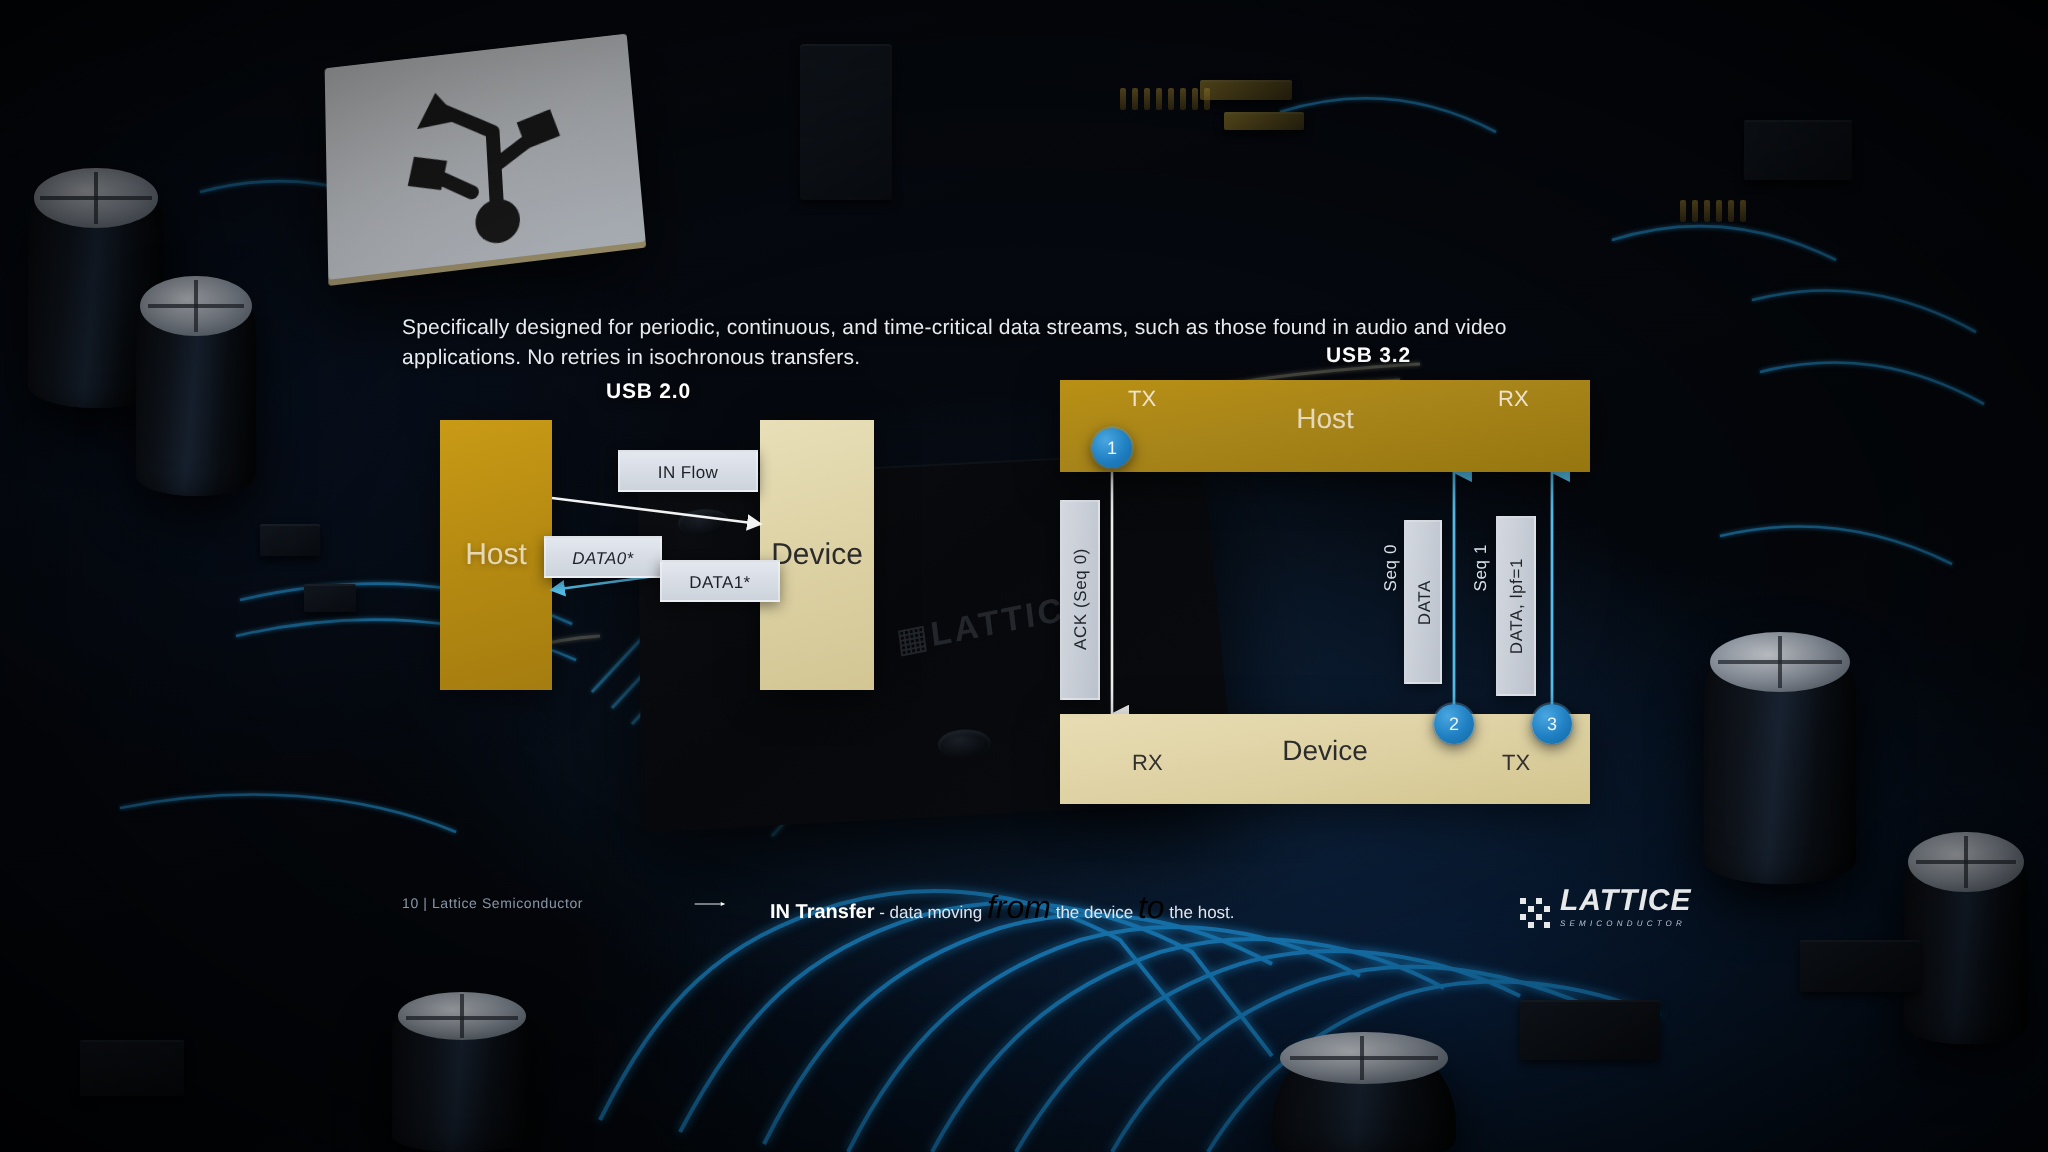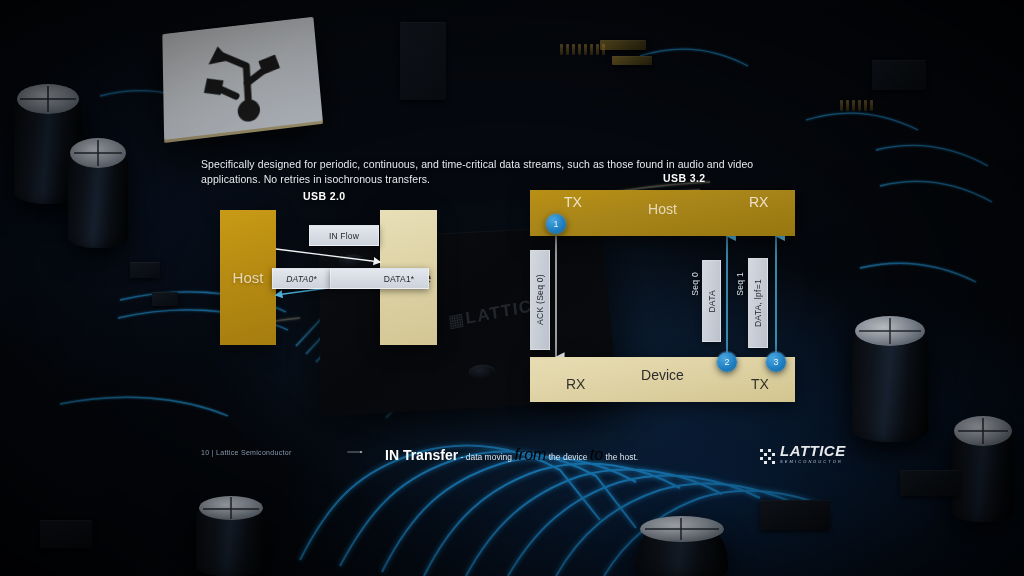--- a/index.html
+++ b/index.html
@@ -88,34 +88,34 @@
     background:linear-gradient(165deg,#e8dfb8 0%,#ded3a6 45%,#d3c694 100%);
     box-shadow:0 4px 16px rgba(0,0,0,.5);}
   .blk-dev2 .lbl{color:#2b2b2b;font-size:15px;}
 
   .pkt{position:absolute;display:flex;align-items:center;justify-content:center;
     background:linear-gradient(180deg,#e3e7ee 0%,#cdd3dc 100%);
     color:#1d2228;font-size:8.5px;letter-spacing:.2px;
     border:1px solid rgba(255,255,255,.35);box-shadow:0 2px 7px rgba(0,0,0,.45);}
   .pkt-intoken{left:309px;top:225px;width:68px;height:19px;}
   .pkt-d0{left:272px;top:268px;width:57px;height:19px;font-style:italic;}
-  .pkt-d1{left:330px;top:268px;width:58px;height:19px;padding-left:39px;}
+  .pkt-d1{left:330px;top:280px;width:58px;height:19px;}
 
   
   .bar-host3{position:absolute;left:530px;top:190px;width:265px;height:46px;
     background:linear-gradient(170deg,#b99014 0%,#a8851a 45%,#96760f 100%);
     box-shadow:0 5px 20px rgba(0,0,0,.55);overflow:hidden;}
   .bar-dev3{position:absolute;left:530px;top:357px;width:265px;height:45px;
     background:linear-gradient(170deg,#e8dcb4 0%,#ded2a4 50%,#d2c58f 100%);
     box-shadow:0 5px 20px rgba(0,0,0,.5);overflow:hidden;}
   .bar-host3 .ttl{position:absolute;left:0;right:0;top:11px;text-align:center;
     color:#efe5cf;font-size:14px;opacity:.88;}
   .bar-dev3 .ttl{position:absolute;left:0;right:0;top:10px;text-align:center;
     color:#2c2c2c;font-size:14px;}
-  .port{position:absolute;font-size:14px;text-align:right;}
+  .port{position:absolute;font-size:11px;text-align:right;}
   .port.on-gold{color:#f3ebdb;opacity:.92;}
   .port.on-beige{color:#32312d;}
 
   
   .vpkt{position:absolute;display:flex;align-items:center;justify-content:center;
     background:linear-gradient(95deg,#d3d8e0 0%,#bcc2cc 100%);
     border:1px solid rgba(255,255,255,.3);box-shadow:0 2px 7px rgba(0,0,0,.45);}
   .vpkt span{writing-mode:vertical-rl;transform:rotate(180deg);
     color:#1f2429;font-size:8.5px;letter-spacing:.3px;white-space:nowrap;}
   .vlbl{position:absolute;color:#dde3ec;font-size:8.5px;letter-spacing:.3px;
@@ -123,21 +123,21 @@
     text-shadow:0 1px 4px rgba(0,0,0,.95);}
 
   .badge{position:absolute;width:20px;height:20px;border-radius:50%;
     background:radial-gradient(circle at 35% 30%,#49a6e0 0%,#1f7fc2 55%,#14699f 100%);
     color:#eaf4fc;font-size:9px;display:flex;align-items:center;justify-content:center;
     box-shadow:0 2px 7px rgba(0,0,0,.6), 0 0 0 1px rgba(120,190,235,.35);}
 
   
   .legend{position:absolute;left:385px;top:446px;}
   .lg-row{position:relative;height:13px;white-space:nowrap;}
-  .lg-row b{color:#ffffff;font-size:14px;}
+  .lg-row b{color:#ffffff;font-size:10px;}
   .lg-row span.t{color:#dfe5ee;font-size:8.5px;}
   .lg-row em{font-style:italic;}
   .lg-row.out{opacity:.42;}
   .lg-arrow{position:absolute;left:-53px;top:5px;width:46px;height:2px;}
 
   .footer{position:absolute;left:201px;top:449px;color:#9fb0c4;font-size:7px;
     letter-spacing:.3px;opacity:.85;}
 
   .brand{position:absolute;left:760px;top:443px;display:flex;align-items:flex-end;gap:5px;opacity:.9;font-style:italic;}
   .brand .mark{display:grid;grid-template-columns:repeat(4,3px);grid-template-rows:repeat(4,3px);gap:1px;}

